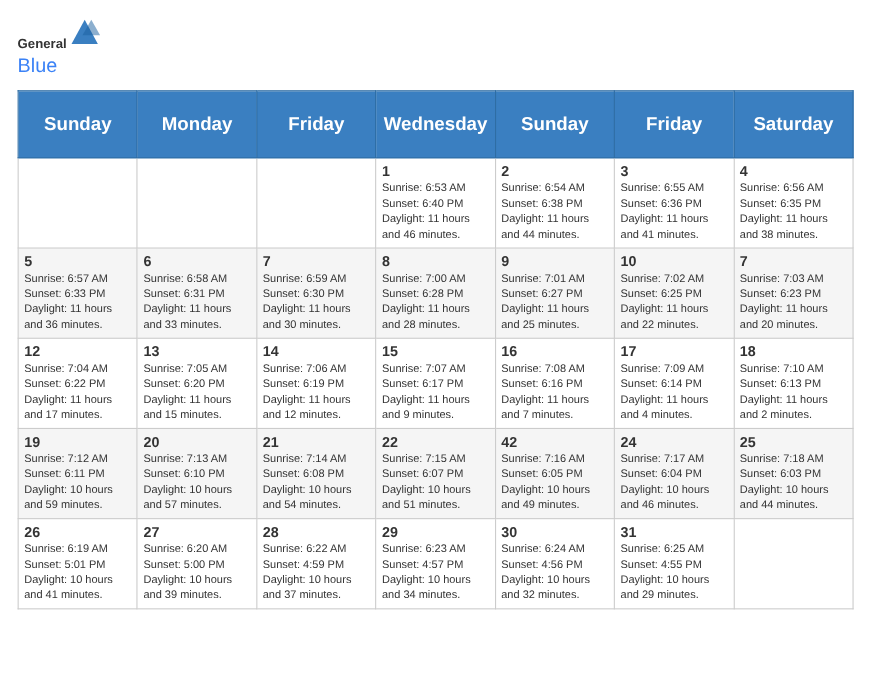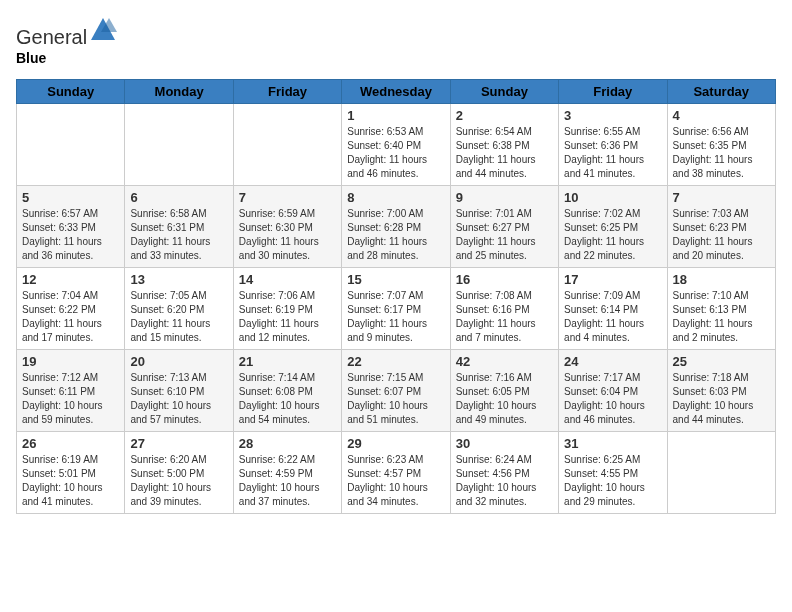--- a/index.html
+++ b/index.html
@@ -14,28 +14,28 @@
       display: flex;
       justify-content: space-between;
       align-items: flex-start;
       margin-bottom: 12px;
     }
     .logo {
       display: flex;
       align-items: center;
     }
     .logo-text-general {
-      font-size: 20px;
+      font-size: 12px;
+      font-weight: bold;
+      color: #333;
+    }
+    .logo-text-blue {
+      font-size: 18px;
       font-weight: normal;
-      color: #333;
-    }
-    .logo-text-blue {
-      font-size: 14px;
-      font-weight: bold;
-      color: #000000;
+      color: #3b82f6;
     }
     .logo-icon {
       width: 28px;
       height: 28px;
       margin-left: 2px;
     }
     .title-block {
       text-align: right;
     }
     .month-title {
@@ -48,24 +48,24 @@
       font-size: 16px;
       color: #555;
     }
     .calendar {
       width: 100%;
       border-collapse: collapse;
       font-size: 11px;
     }
     .calendar th {
       background-color: #3a7fc1;
-      color: #000000;
+      color: #ffffff;
       text-align: center;
-      padding: 4px 4px;
-      font-size: 13px;
+      padding: 20px 4px;
+      font-size: 17px;
       font-weight: bold;
       border: 1px solid #2e6da4;
     }
     .calendar td {
       border: 1px solid #ccc;
       vertical-align: top;
       padding: 4px 5px;
       width: 108px;
       min-height: 80px;
       background: #fff;

